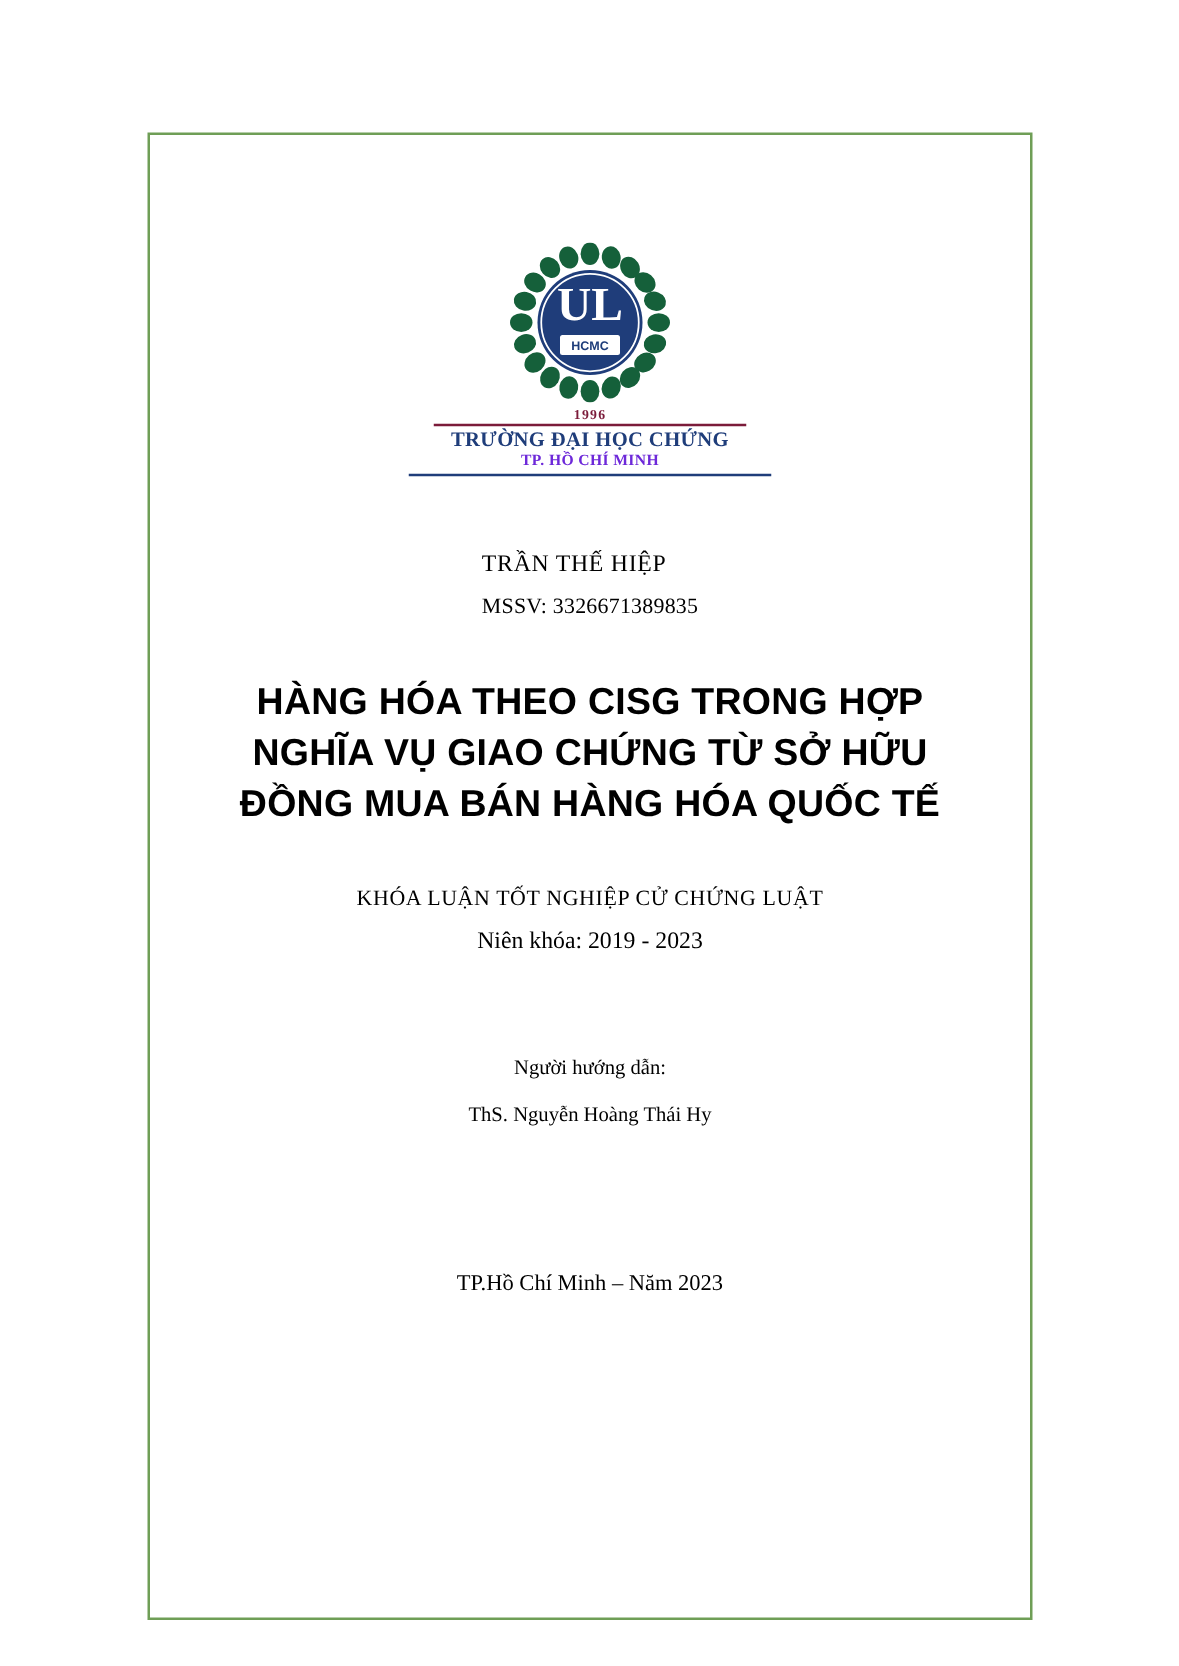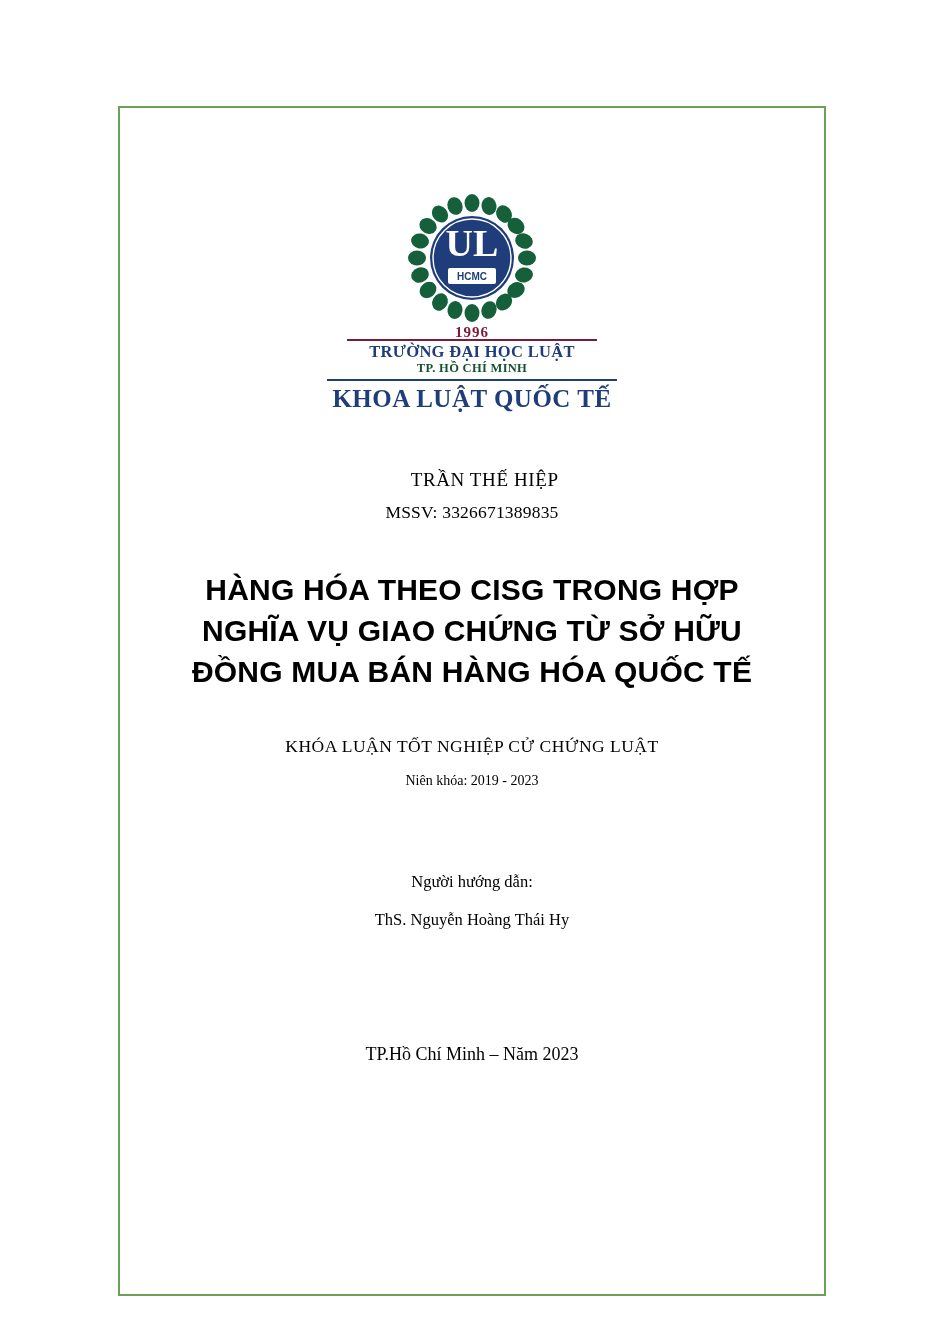--- a/index.html
+++ b/index.html
@@ -57,21 +57,21 @@
   .crest svg { display: block; }
 
   .univ-name {
     margin-top: 4px;
     width: 290px;
     text-align: center;
     position: relative;
   }
   .year-1996 {
     font-family: "Liberation Serif", serif;
-    font-size: 15px;
+    font-size: 11px;
     font-weight: bold;
     color: #7b1b3a;
     letter-spacing: 1px;
     line-height: 12px;
   }
   .rule-top {
     width: 250px;
     height: 2px;
     background: #7b1b3a;
     margin: 1px auto 2px auto;
@@ -79,21 +79,21 @@
   .univ-line1 {
     font-size: 16.5px;
     font-weight: bold;
     color: #1f3d7a;
     letter-spacing: 0.3px;
     line-height: 18px;
   }
   .univ-line2 {
     font-size: 12.5px;
     font-weight: bold;
-    color: #14532d;
+    color: #6d28d9;
     letter-spacing: 0.3px;
     line-height: 15px;
   }
   .rule-bottom {
     width: 290px;
     height: 2px;
     background: #1f3d7a;
     margin: 3px auto 4px auto;
   }
   .faculty {
@@ -101,21 +101,21 @@
     font-weight: bold;
     color: #1f3d7a;
     letter-spacing: 0.5px;
     line-height: 28px;
     white-space: nowrap;
   }
 
   
   .author-block {
     margin-top: 54px;
-    text-align: right;
+    text-align: left;
   }
   .author-name {
     font-size: 19px;
     line-height: 26px;
     letter-spacing: 0.6px;
   }
   .student-id {
     font-size: 17.5px;
     line-height: 26px;
     margin-top: 6px;
@@ -140,21 +140,21 @@
     margin-top: 42px;
     text-align: center;
   }
   .kind {
     font-size: 17.5px;
     letter-spacing: 0.5px;
     line-height: 24px;
   }
   .cohort {
     margin-top: 12px;
-    font-size: 14px;
+    font-size: 19px;
     line-height: 22px;
   }
 
   
   .sup-block {
     margin-top: 78px;
     text-align: center;
   }
   .sup-label {
     font-size: 16.5px;
@@ -222,24 +222,23 @@
 
             <rect x="40" y="74" width="48" height="16" rx="2" fill="#ffffff"></rect>
             <text x="64" y="86" text-anchor="middle" font-family="Liberation Sans, sans-serif" font-size="10" font-weight="bold" fill="#1f3d7a">HCMC</text>
           </g>
         </svg>
       </div>
 
       <div class="univ-name">
         <div class="year-1996">1996</div>
         <div class="rule-top"></div>
-        <div class="univ-line1">TRƯỜNG ĐẠI HỌC LUẬT</div>
+        <div class="univ-line1">TRƯỜNG ĐẠI HỌC CHỨNG</div>
         <div class="univ-line2">TP. HỒ CHÍ MINH</div>
         <div class="rule-bottom"></div>
-        <div class="faculty">KHOA LUẬT QUỐC TẾ</div>
       </div>
     </div>
 
     <div class="author-block">
       <div class="author-name">TRẦN THẾ HIỆP</div>
       <div class="student-id">MSSV: 3326671389835</div>
     </div>
 
     <div class="title-block">
       <span class="title-line">HÀNG HÓA THEO CISG TRONG HỢP</span>

